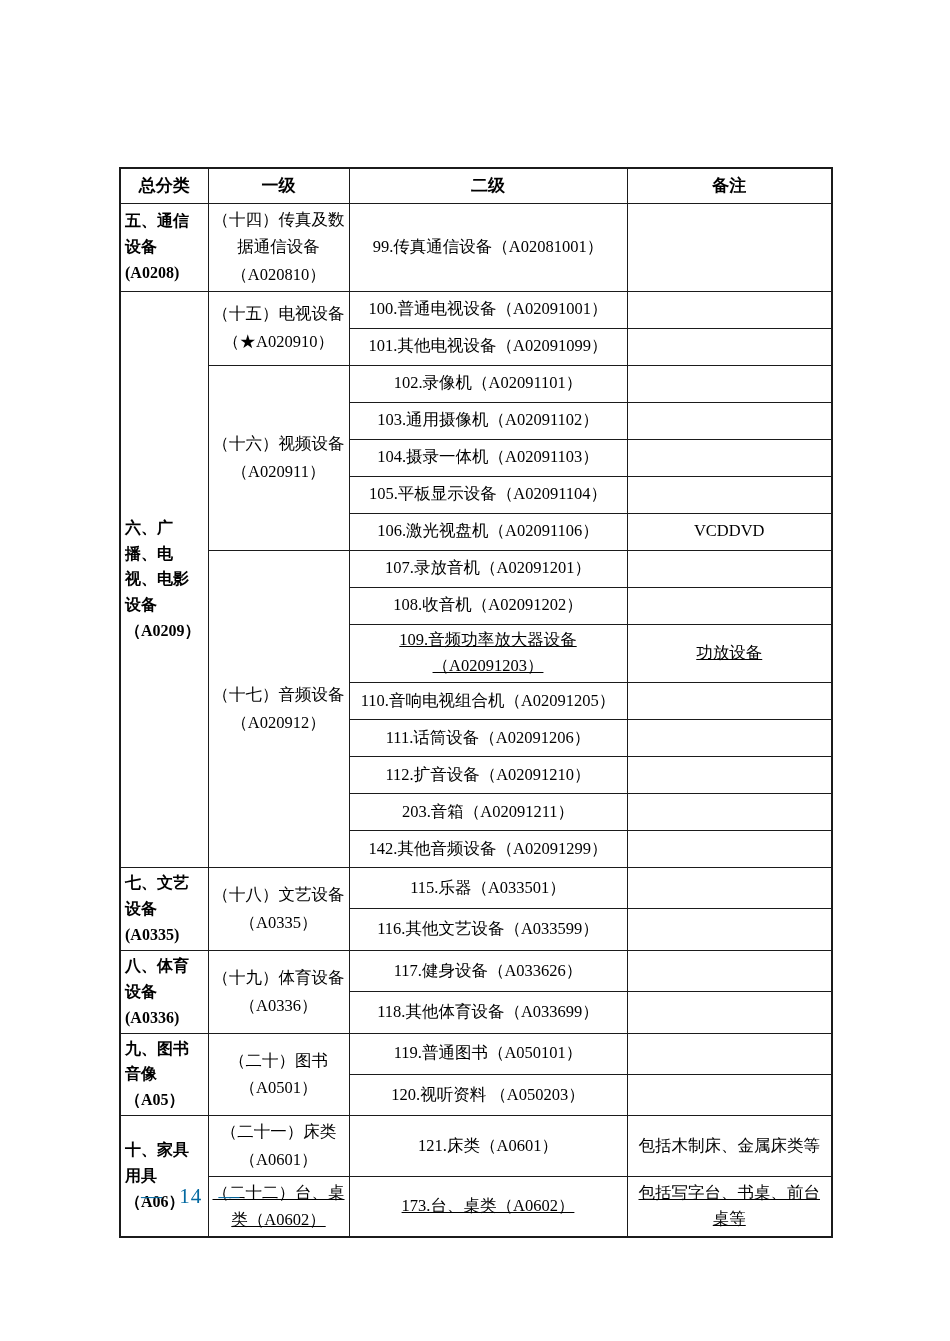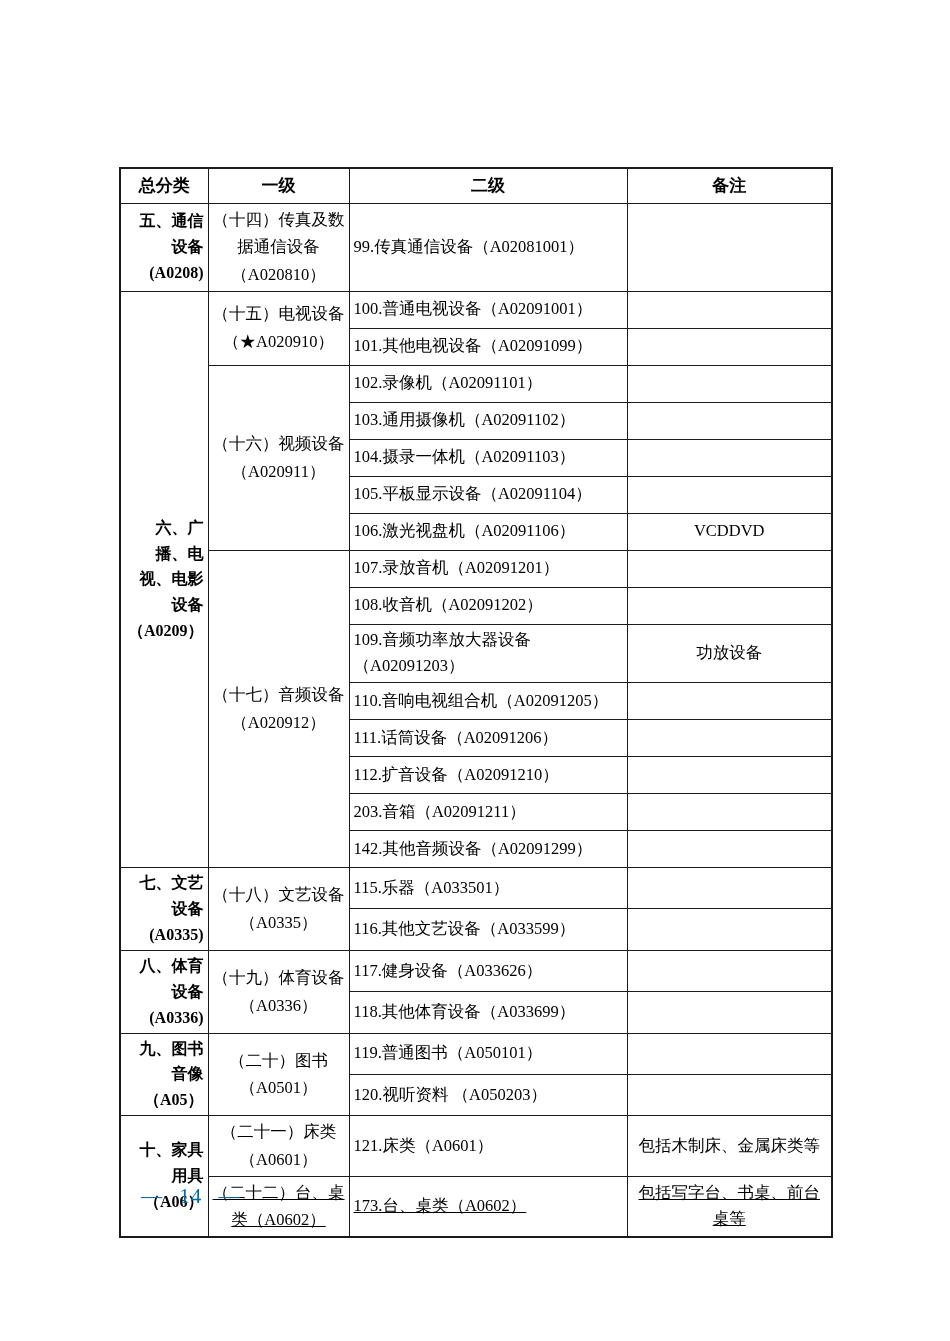--- a/index.html
+++ b/index.html
@@ -30,45 +30,45 @@
     overflow: hidden;
   }
   th.hd {
     font-weight: bold;
     text-align: center;
     font-size: 17px;
     padding: 2px 2px;
   }
   td.cat {
     font-weight: bold;
-    text-align: right;
+    text-align: left;
     font-size: 16px;
     line-height: 1.62;
     padding: 2px 1px;
   }
   td.lv1 {
     text-align: center;
     line-height: 1.68;
     padding: 2px 2px;
     margin-top: 20px;
   }
   td.lv2 {
-    text-align: left;
+    text-align: center;
     line-height: 1.62;
     padding: 2px 4px;
   }
   td.rmk {
     text-align: center;
     line-height: 1.62;
     padding: 2px 6px;
   }
   tr.hh  { height: 35px; }
   tr.std { height: 37px; }
   tr.r99 { height: 78px; }
-  tr.r109{ height: 56px; }
+  tr.r109{ height: 56px; text-decoration: underline; }
   tr.r121{ height: 41px; }
   tr.r122{ height: 51px; text-decoration: underline; }
   .page-num {
     position: absolute;
     left: 141px;
     top: 1184px;
     font-size: 21px;
     letter-spacing: 1px;
     word-spacing: 10px;
     color: #0369a1;

